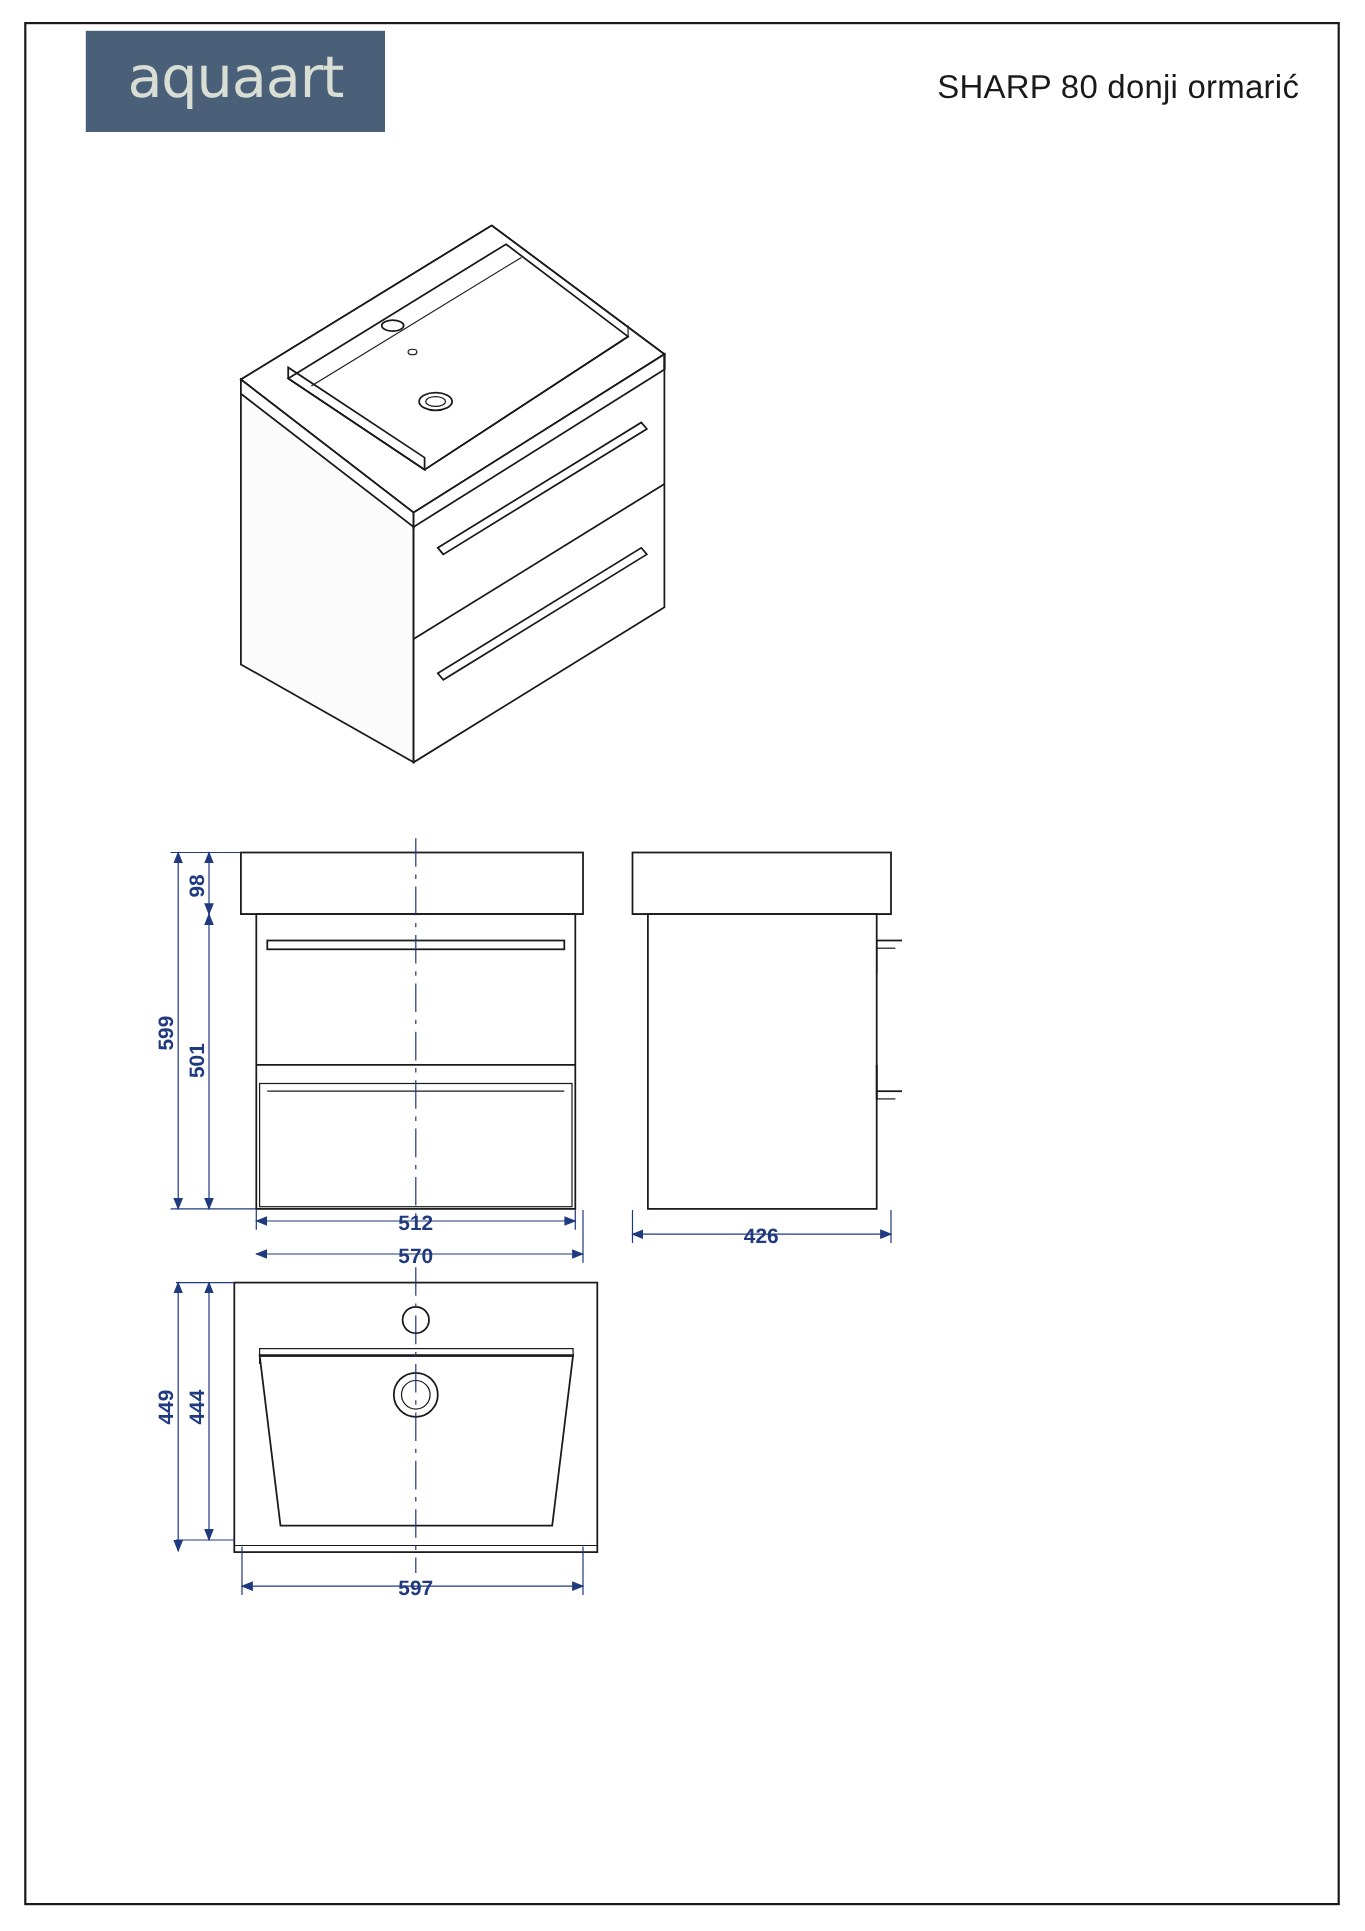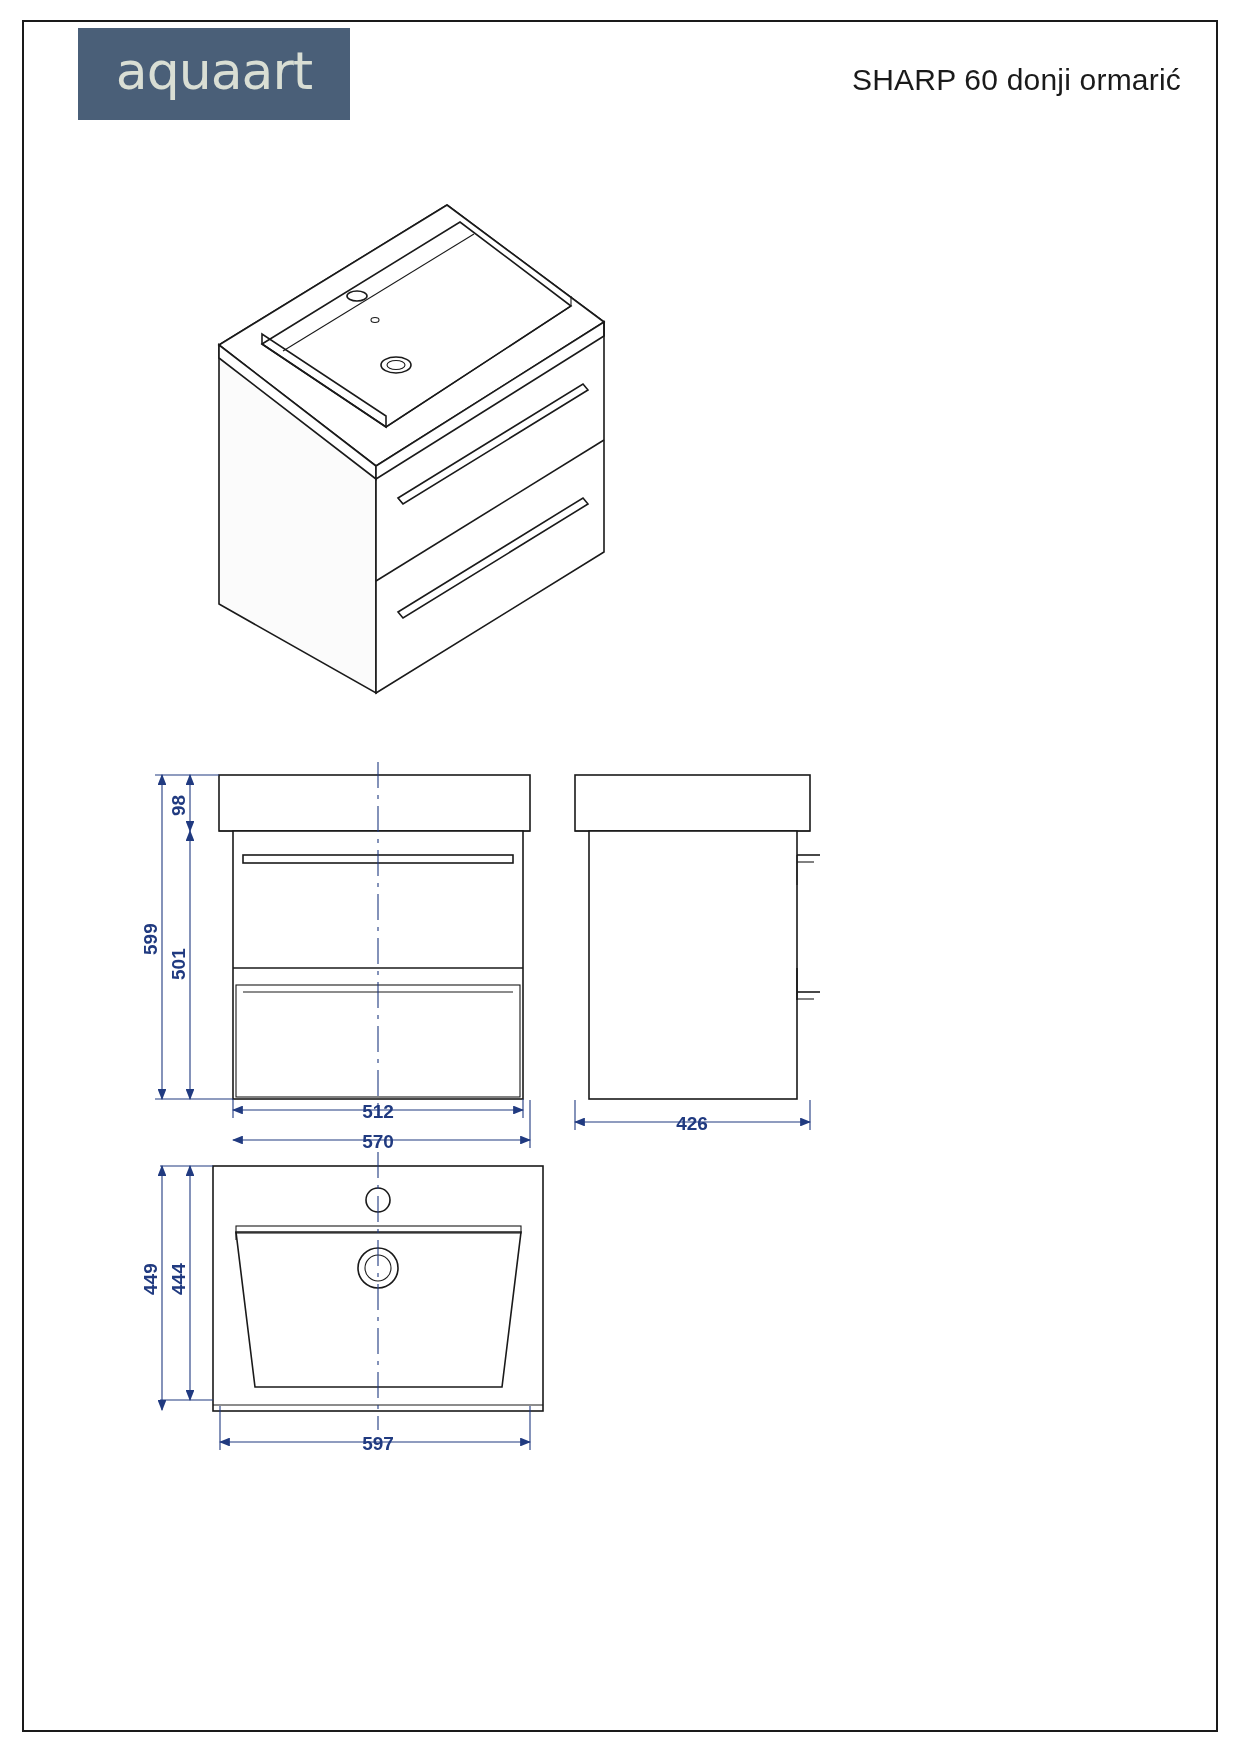--- a/index.html
+++ b/index.html
@@ -80,21 +80,21 @@
 <body>
 
 <div class="page">
 
   <div class="frame"></div>
 
   <div class="logo-box">
     <span class="logo-text">aquaart</span>
   </div>
 
-  <div class="doc-title">SHARP 60 donji ormarić</div>
+  <div class="doc-title">SHARP 80 donji ormarić</div>
 
   <svg class="drawing" viewBox="0 0 1241 1755">
 
     <defs>
       <marker id="ar" markerWidth="10" markerHeight="8" refX="9" refY="4" orient="auto">
         <path d="M0,0 L10,4 L0,8 Z" class="arrow"></path>
       </marker>
       <marker id="arS" markerWidth="10" markerHeight="8" refX="1" refY="4" orient="auto">
         <path d="M10,0 L0,4 L10,8 Z" class="arrow"></path>
       </marker>

